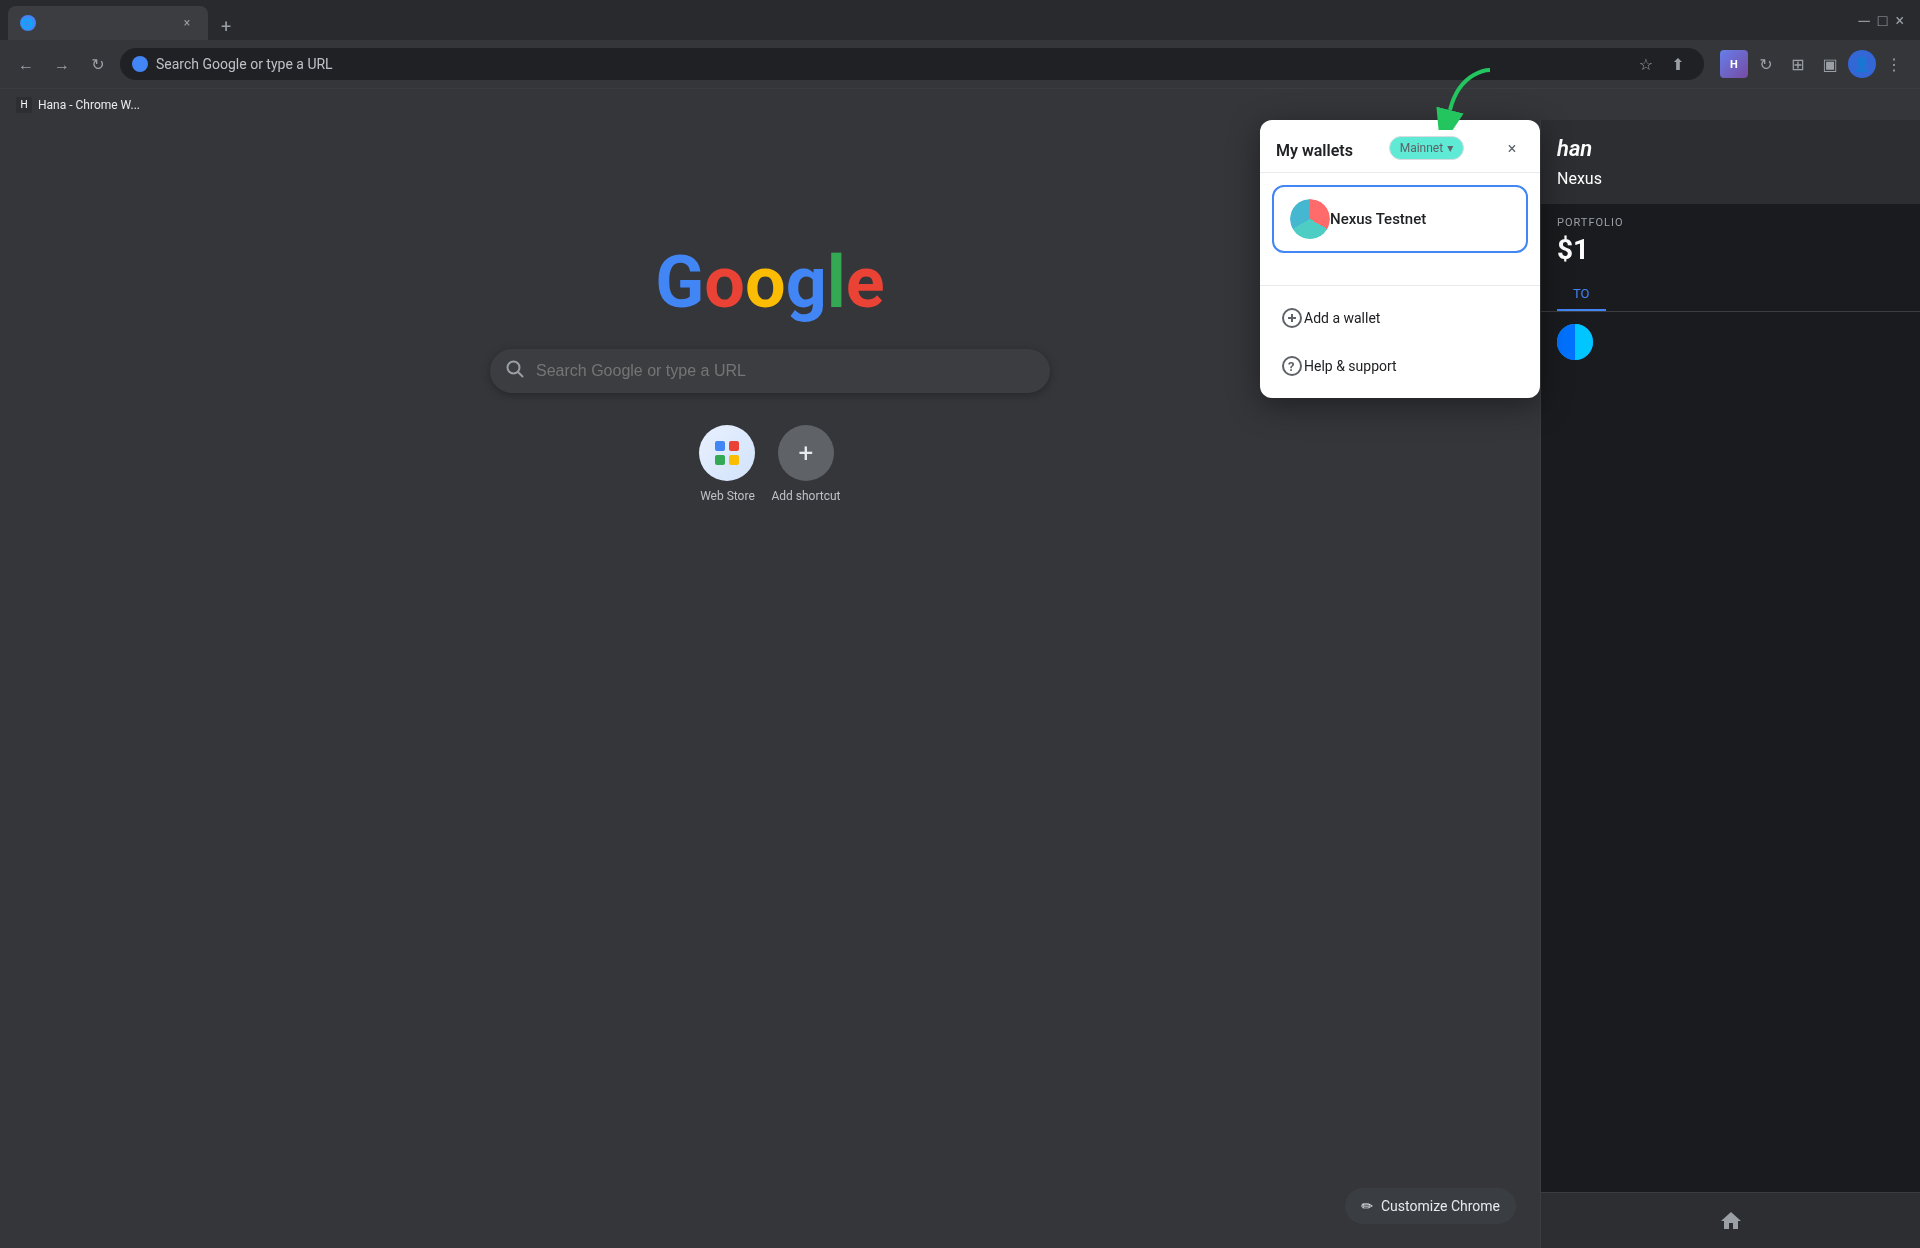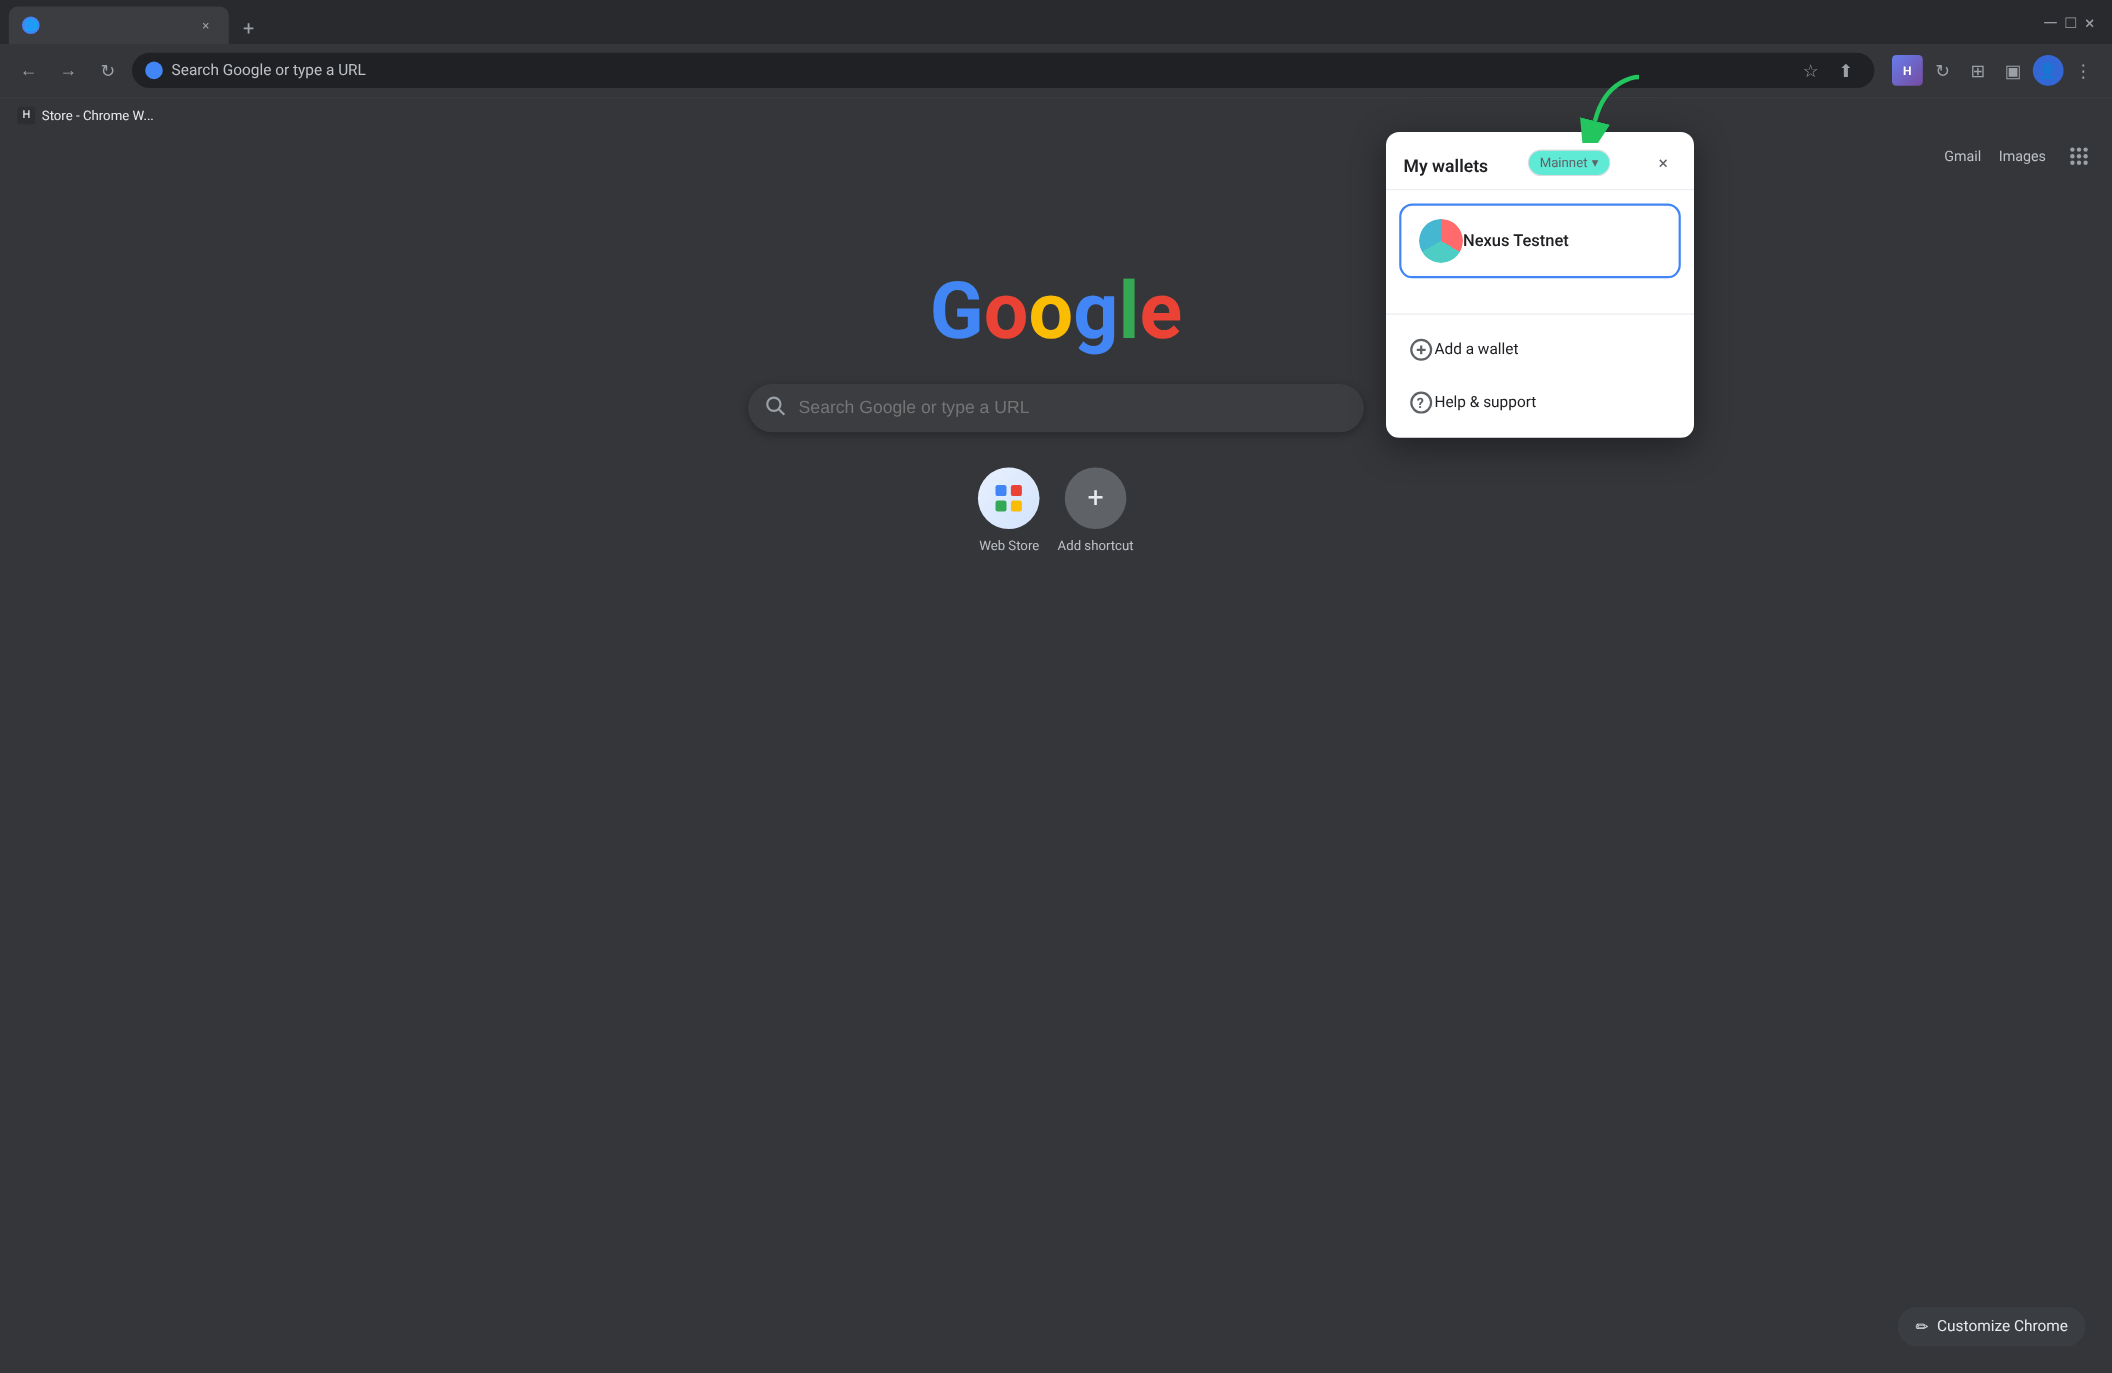--- a/index.html
+++ b/index.html
@@ -622,21 +622,21 @@
       <div class="omnibar-icon">⊞</div>
       <div class="omnibar-icon">▣</div>
       <div class="omnibar-icon" style="width:28px;height:28px;border-radius:50%;background:#3367d6;display:flex;align-items:center;justify-content:center;color:white;font-size:14px;">👤</div>
       <div class="omnibar-icon">⋮</div>
     </div>
   </div>
 
   <div class="bookmarks-bar">
     <div class="hana-bookmark">
       <div class="hana-bookmark-icon" style="background:#2d2e32;border-radius:2px;width:16px;height:16px;display:flex;align-items:center;justify-content:center;font-size:10px;color:white;">H</div>
-      <span style="color:#e8eaed;font-size:12px;">Store - Chrome W...</span>
+      <span style="color:#e8eaed;font-size:12px;">Hana - Chrome W...</span>
     </div>
   </div>
 
   <div class="main-content">
 
     <div class="new-tab-page">
 
       <div class="top-links">
         <span class="top-link" style="color:#bdc1c6;font-size:13px;">Gmail</span>
         <span class="top-link" style="color:#bdc1c6;font-size:13px;">Images</span>
@@ -691,20 +691,45 @@
           <span class="shortcut-label">Add shortcut</span>
         </div>
       </div>
 
       <div class="customize-btn">
         <span style="font-size:14px;">✏</span>
         <span>Customize Chrome</span>
       </div>
     </div>
 
+    <div class="hana-sidebar">
+      <div class="hana-header">
+        <div class="hana-title">han</div>
+        <div class="hana-wallet-name">Nexus</div>
+      </div>
+      <div class="portfolio-section">
+        <div class="portfolio-label">PORTFOLIO</div>
+        <div class="portfolio-value">$1</div>
+      </div>
+      <div class="token-tabs">
+        <div class="token-tab active">TO</div>
+      </div>
+      <div class="token-item">
+        <div class="token-icon">
+          <div style="width:36px;height:36px;border-radius:50%;background:conic-gradient(#00c6ff 0deg 180deg, #0072ff 180deg 360deg);"></div>
+        </div>
+      </div>
+      <div class="hana-bottom-nav">
+        <div class="bottom-nav-icon">
+          <svg width="24" height="24" viewBox="0 0 24 24" fill="#9aa0a6">
+            <path d="M10 20v-6h4v6h5v-8h3L12 3 2 12h3v8z"></path>
+          </svg>
+        </div>
+      </div>
+    </div>
 
     <div class="wallet-popup" style="position:absolute;top:0px;right:380px;margin-top:0px;">
 
       <svg style="position:absolute;top:-60px;right:30px;" width="80" height="70" viewBox="0 0 80 70">
         <defs>
           <marker id="arrowhead" markerWidth="10" markerHeight="7" refX="0" refY="3.5" orient="auto">
             <polygon points="0 0, 10 3.5, 0 7" fill="#22c55e"></polygon>
           </marker>
         </defs>
         <path d="M60 10 C60 10 30 10 20 50" stroke="#22c55e" stroke-width="4" fill="none" marker-end="url(#arrowhead)"></path>

